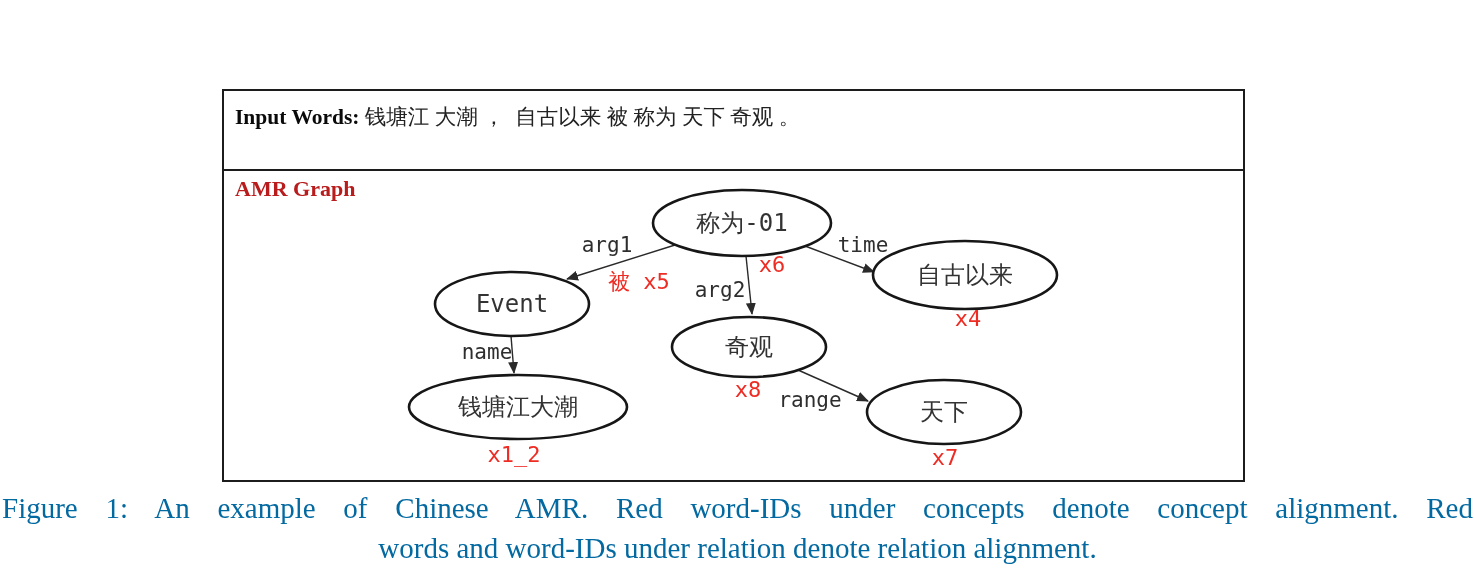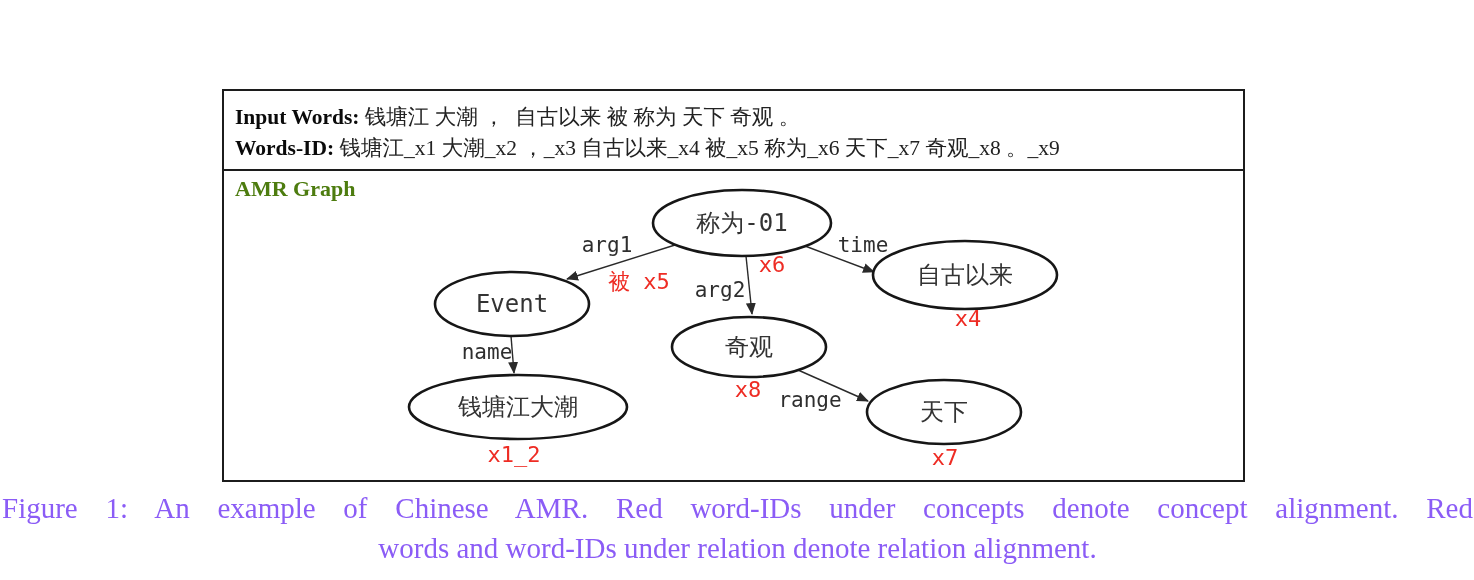--- a/index.html
+++ b/index.html
@@ -40,21 +40,21 @@
   .graph-section {
     position: relative;
     height: 309px;
   }
   .graph-title {
     position: absolute;
     left: 11px;
     top: 5px;
     font-size: 22px;
     font-weight: bold;
-    color: #4d7c0f;
+    color: #b91c1c;
   }
   .graph-svg {
     position: absolute;
     left: 0;
     top: 0;
     width: 1019px;
     height: 305px;
   }
   .n-label {
     font-family: "DejaVu Sans Mono", "Liberation Mono", monospace;
@@ -71,40 +71,39 @@
     font-size: 22px;
     text-anchor: middle;
   }
   .caption {
     position: absolute;
     left: 2px;
     top: 488px;
     width: 1471px;
     font-size: 29px;
     line-height: 40px;
-    color: #8b5cf6;
+    color: #0369a1;
   }
   .caption-line1 {
     text-align: justify;
     text-align-last: justify;
   }
   .caption-line2 {
     text-align: center;
   }
 </style>
 </head>
 <body>
 
 <div class="figure-canvas">
 
   <div class="outer-box">
 
     <div class="io-header">
       <div class="io-line"><span class="io-label">Input Words:</span><span> 钱塘江 大潮 ，  自古以来 被 称为 天下 奇观 。</span></div>
-      <div class="io-line"><span class="io-label">Words-ID:</span><span> 钱塘江_x1 大潮_x2 ，_x3 自古以来_x4 被_x5 称为_x6 天下_x7 奇观_x8 。_x9</span></div>
     </div>
 
     <div class="graph-section">
       <div class="graph-title">AMR Graph</div>
       <svg class="graph-svg" viewBox="0 0 1019 305" xmlns="http://www.w3.org/2000/svg">
           <defs>
             <marker id="arrowhead" markerWidth="13" markerHeight="10" refX="11" refY="5" orient="auto" markerUnits="userSpaceOnUse">
               <path d="M0,0 L12,5 L0,10 Z" fill="#2a2a2a"></path>
             </marker>
           </defs>

